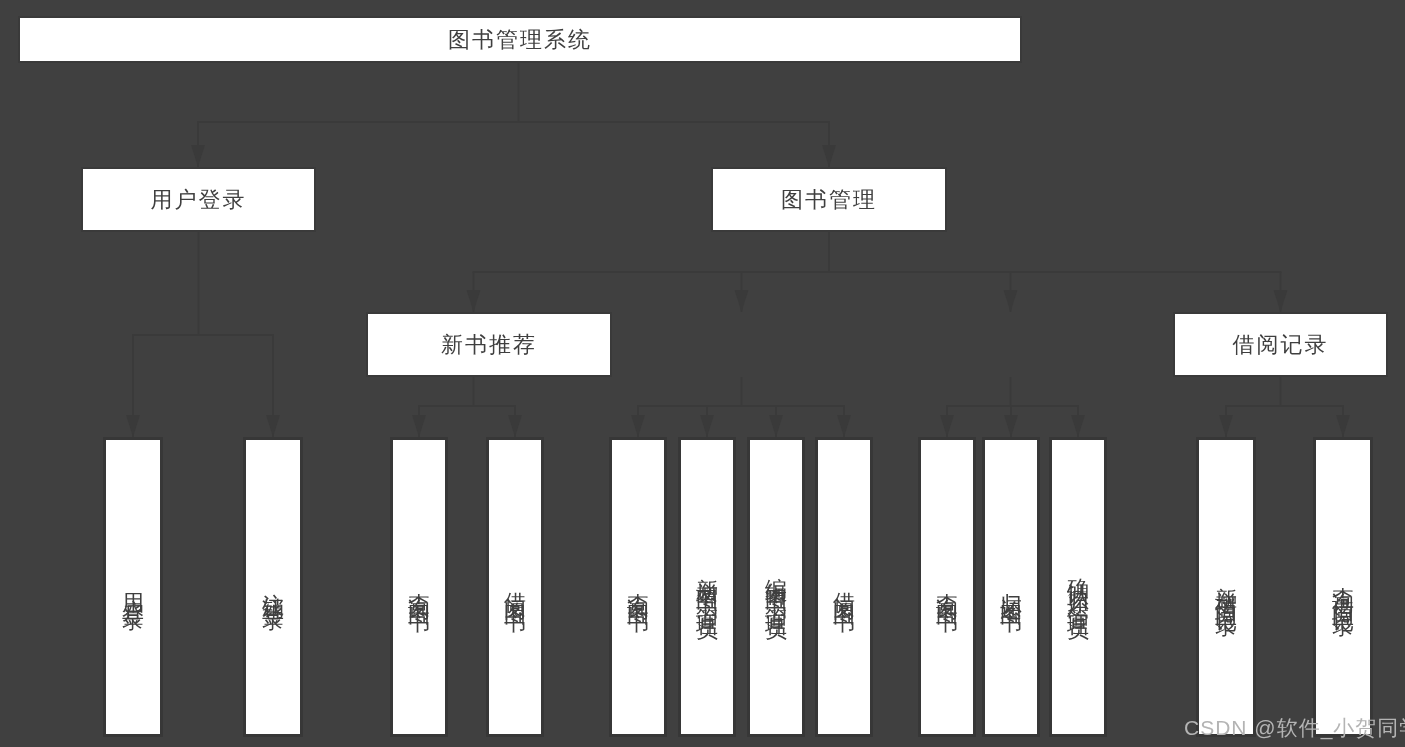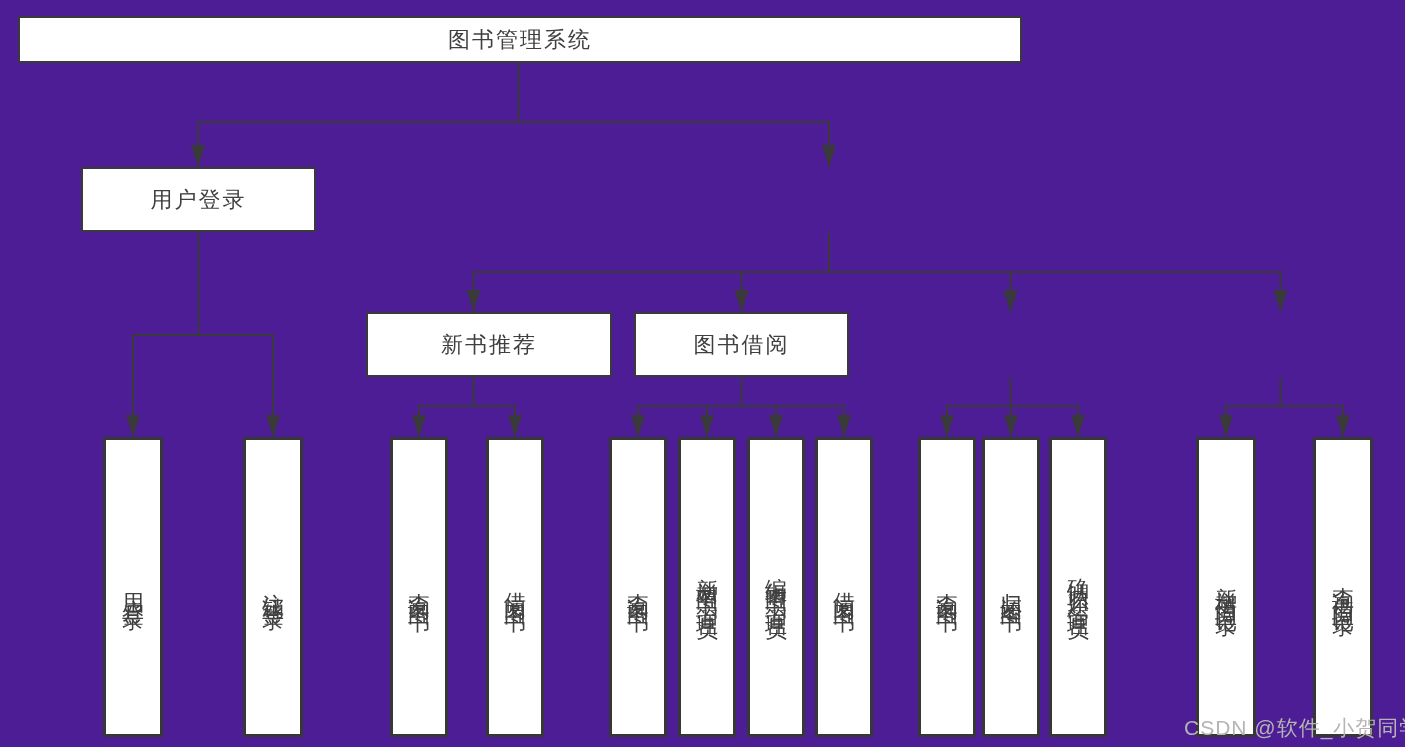--- a/index.html
+++ b/index.html
@@ -1,20 +1,20 @@
 <!DOCTYPE html>
 <html><head>
 <meta charset="utf-8">
 <style>
   html, body { margin: 0; padding: 0; background: #ffffff; }
   .canvas {
     position: relative;
     width: 1405px;
     height: 747px;
-    background: #4c1d95;
+    background: #404040;
     overflow: hidden;
     font-family: "Liberation Sans", sans-serif;
   }
   svg.connectors {
     position: absolute;
     left: 0; top: 0;
     width: 1405px; height: 747px;
   }
   svg.connectors line { stroke: #3a3a3a; stroke-width: 2; }
   svg.connectors .arrow { marker-end: url(#arrowhead); }
@@ -124,23 +124,24 @@
       <line x1="1280.5" y1="377" x2="1280.5" y2="406"></line>
       <line x1="1225" y1="406" x2="1344" y2="406"></line>
       <line class="arrow" x1="1226" y1="406" x2="1226" y2="437"></line>
       <line class="arrow" x1="1343" y1="406" x2="1343" y2="437"></line>
     </g>
   </svg>
 
   <div class="hbox root" style="left:18px; top:16px; width:1004px;">图书管理系统</div>
 
   <div class="hbox" style="left:81px; top:167px; width:235px;">用户登录</div>
+  <div class="hbox" style="left:711px; top:167px; width:236px;">图书管理</div>
 
   <div class="hbox" style="left:366px; top:312px; width:246px;">新书推荐</div>
-  <div class="hbox" style="left:634px; top:312px; width:215px;">图书借阅</div>
+  <div class="hbox" style="left:1173px; top:312px; width:215px;">借阅记录</div>
 
   <div class="leaf" style="left:103px; width:60px;">用户登录</div>
   <div class="leaf" style="left:243px; width:60px;">注销登录</div>
 
   <div class="leaf" style="left:390px;">查询图书</div>
   <div class="leaf" style="left:486px;">借阅图书</div>
 
   <div class="leaf" style="left:609px;">查询图书</div>
   <div class="leaf" style="left:678px;">新增图书（管理员）</div>
   <div class="leaf" style="left:747px;">编辑图书（管理员）</div>

